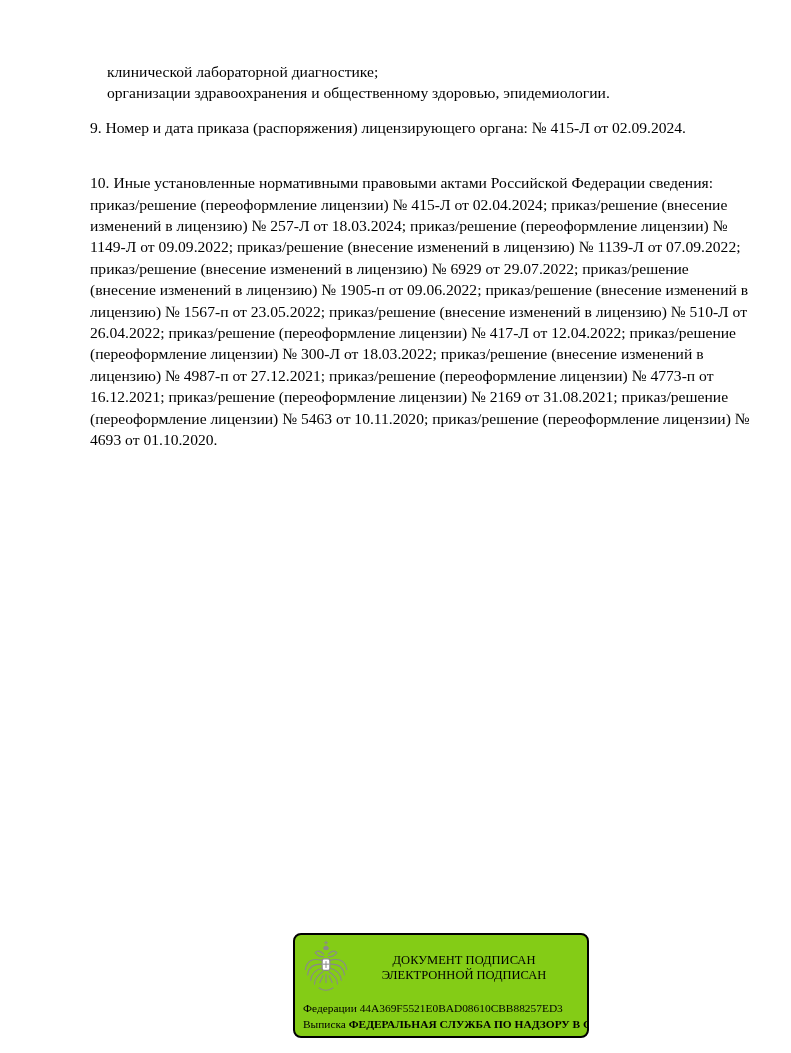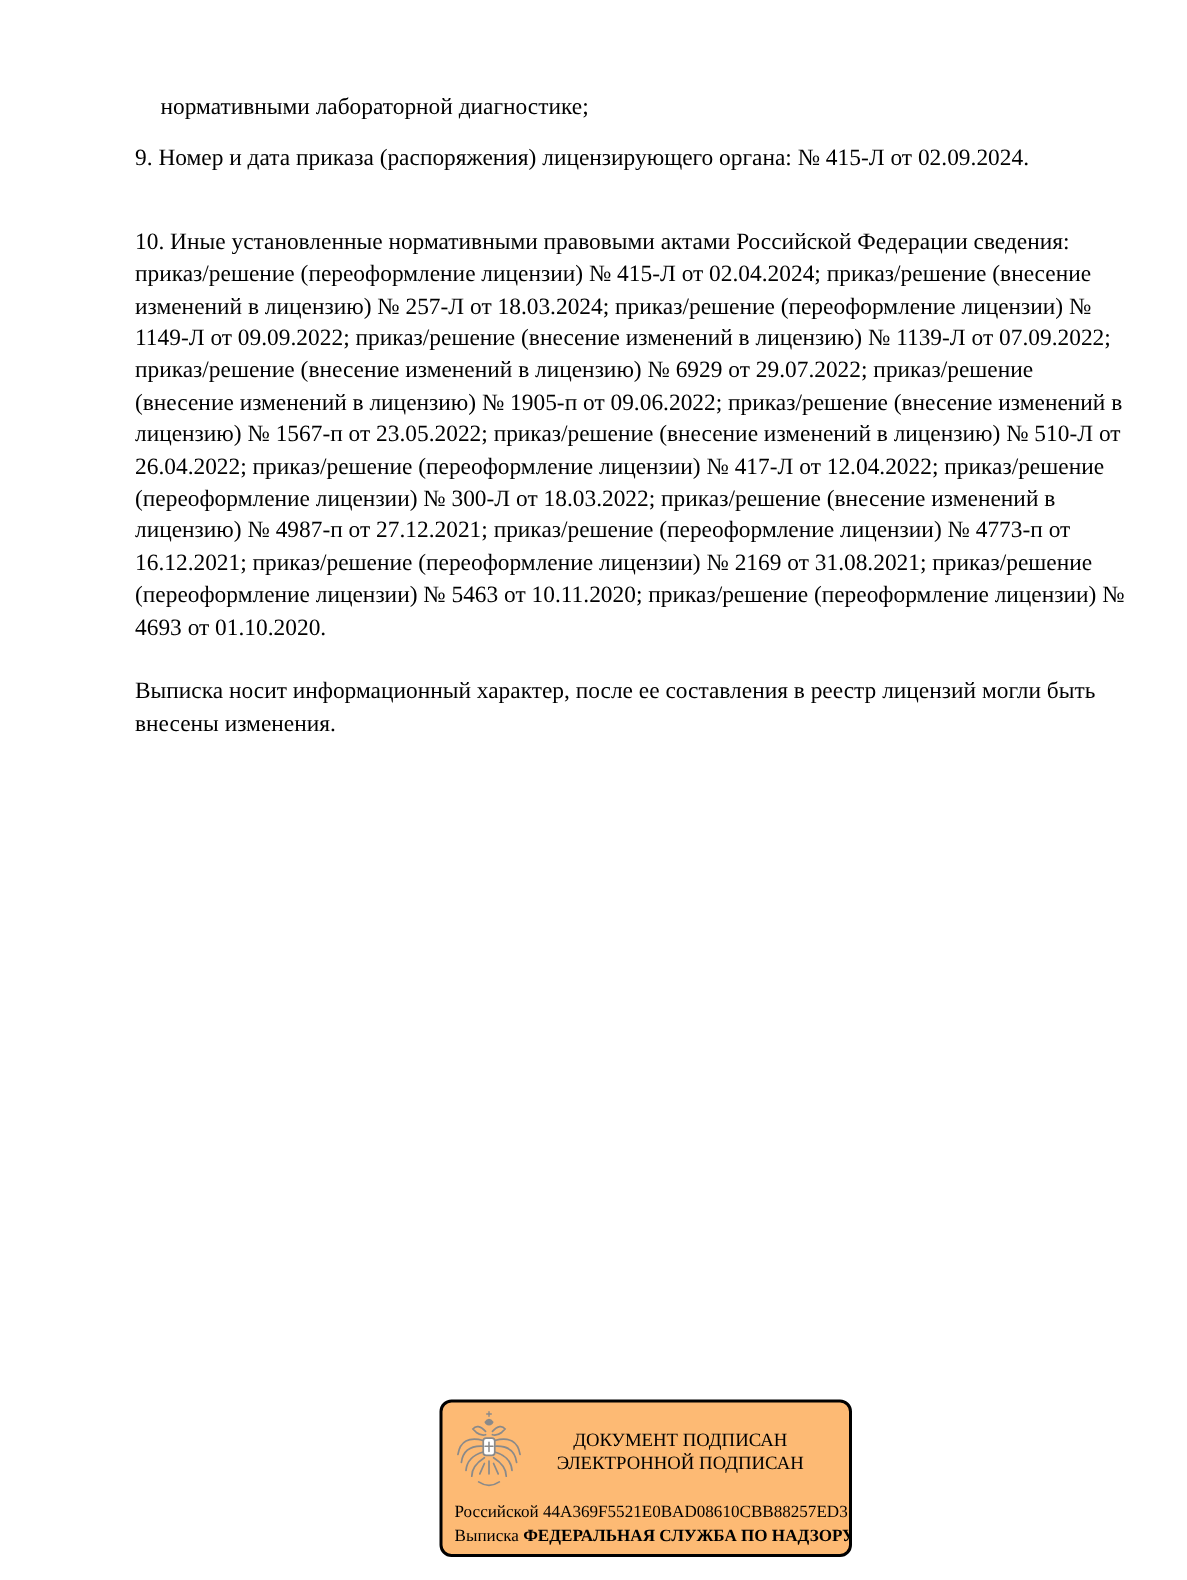--- a/index.html
+++ b/index.html
@@ -23,26 +23,26 @@
   .indent-block { padding-left: 17px; }
   .para { margin: 0; }
   .para-9  { margin-top: 13px; }
   .para-10 { margin-top: 34px; }
   .note    { margin-top: 21px; }
 
   .stamp {
     position: absolute;
     left: 293px;
     top: 933px;
-    width: 275px;
+    width: 296px;
     height: 105px;
     box-sizing: border-box;
     border: 2px solid #000000;
     border-radius: 8px;
-    background: #fdba74;
+    background: #84cc16;
     padding: 5px 8px 4px 8px;
     overflow: hidden;
   }
   .stamp-header {
     display: flex;
     align-items: center;
     gap: 6px;
     height: 56px;
   }
   .stamp-emblem { width: 46px; height: 56px; flex: 0 0 auto; }
@@ -59,25 +59,25 @@
     line-height: 16.4px;
     white-space: nowrap;
   }
   .owner-value { font-weight: bold; }
 </style>
 </head>
 <body>
 
 <main class="content">
   <div class="indent-block">
-    <div>нормативными лабораторной диагностике;</div>
+    <div>клинической лабораторной диагностике;</div>
+    <div>организации здравоохранения и общественному здоровью, эпидемиологии.</div>
   </div>
   <p class="para para-9">9. Номер и дата приказа (распоряжения) лицензирующего органа: № 415-Л от 02.09.2024.</p>
   <p class="para para-10">10. Иные установленные нормативными правовыми актами Российской Федерации сведения: приказ/решение (переоформление лицензии) № 415-Л от 02.04.2024; приказ/решение (внесение изменений в лицензию) № 257-Л от 18.03.2024; приказ/решение (переоформление лицензии) № 1149-Л от 09.09.2022; приказ/решение (внесение изменений в лицензию) № 1139-Л от 07.09.2022; приказ/решение (внесение изменений в лицензию) № 6929 от 29.07.2022; приказ/решение (внесение изменений в лицензию) № 1905-п от 09.06.2022; приказ/решение (внесение изменений в лицензию) № 1567-п от 23.05.2022; приказ/решение (внесение изменений в лицензию) № 510-Л от 26.04.2022; приказ/решение (переоформление лицензии) № 417-Л от 12.04.2022; приказ/решение (переоформление лицензии) № 300-Л от 18.03.2022; приказ/решение (внесение изменений в лицензию) № 4987-п от 27.12.2021; приказ/решение (переоформление лицензии) № 4773-п от 16.12.2021; приказ/решение (переоформление лицензии) № 2169 от 31.08.2021; приказ/решение (переоформление лицензии) № 5463 от 10.11.2020; приказ/решение (переоформление лицензии) № 4693 от 01.10.2020.</p>
-  <p class="para note">Выписка носит информационный характер, после ее составления в реестр лицензий могли быть внесены изменения.</p>
 </main>
 
 <section class="stamp">
   <div class="stamp-header">
     <svg class="stamp-emblem" viewBox="0 0 60 72" xmlns="http://www.w3.org/2000/svg" aria-hidden="true">
       <g fill="none" stroke="#8a8a8a" stroke-width="1.5" stroke-linecap="round">
 
         <path d="M30 1 v4 M28 3 h4" stroke-width="1.2"></path>
         <path d="M26 10 q4 -6 8 0 q-1 3 -4 3 q-3 0 -4 -3 z" fill="#8a8a8a" stroke="none"></path>
 
@@ -100,17 +100,17 @@
         <path d="M30 44 v11 M26 46 l-4 9 M34 46 l4 9"></path>
         <path d="M21 62 q9 6 18 0"></path>
       </g>
     </svg>
     <div class="stamp-title">
       <div>ДОКУМЕНТ ПОДПИСАН</div>
       <div>ЭЛЕКТРОННОЙ ПОДПИСАН</div>
     </div>
   </div>
   <div class="stamp-lines">
-    <div><span>Российской</span> <span>44A369F5521E0BAD08610CBB88257ED3</span></div>
+    <div><span>Федерации</span> <span>44A369F5521E0BAD08610CBB88257ED3</span></div>
     <div><span>Выписка</span> <span class="owner-value">ФЕДЕРАЛЬНАЯ СЛУЖБА ПО НАДЗОРУ В С</span></div>
     <div>Действителен с 07.12.2023 по 01.03.2025</div>
   </div>
 </section>
 
 </body></html>

